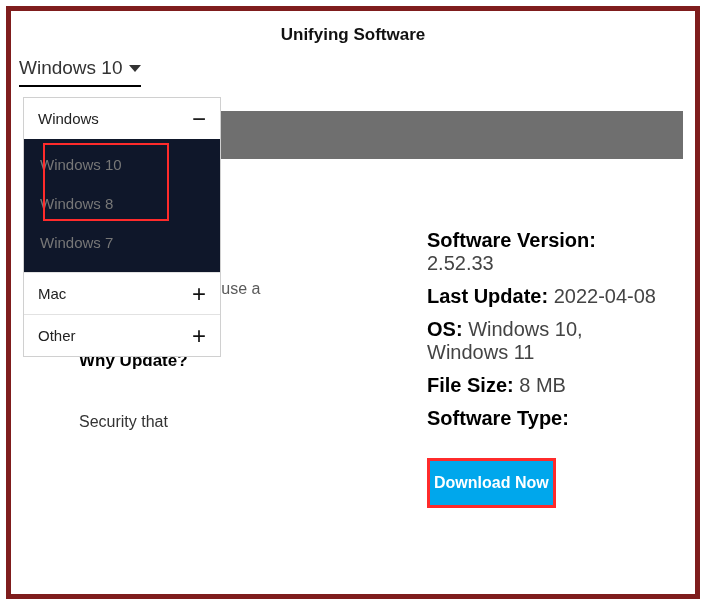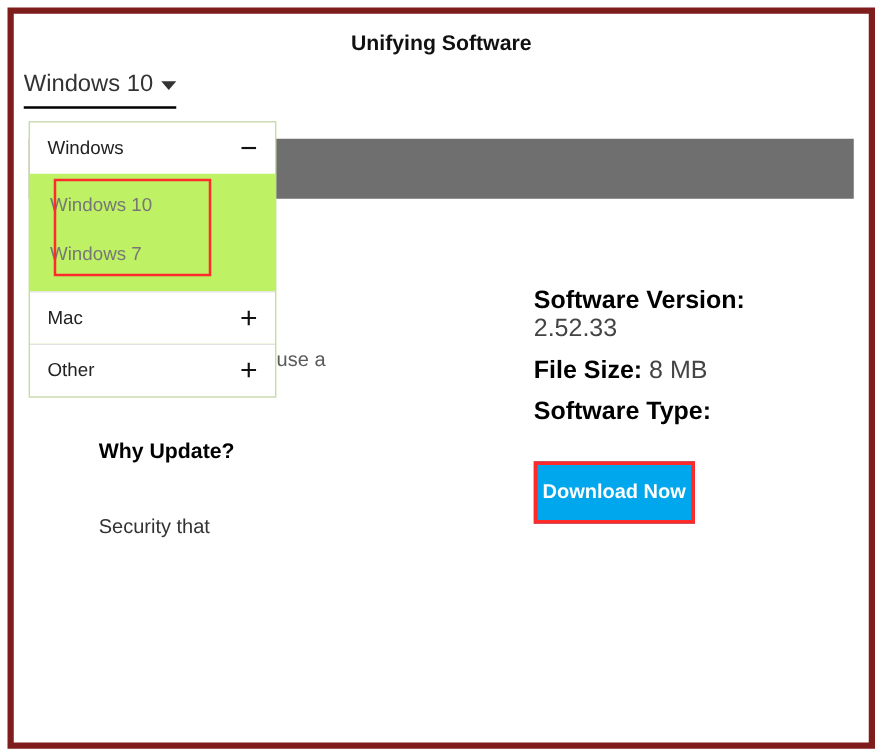--- a/index.html
+++ b/index.html
@@ -110,21 +110,21 @@
       cursor: pointer;
       text-align: center;
     }
 
     
     .dropdown {
       position: absolute;
       left: 12px;
       top: 86px;
       width: 198px;
-      background: #bef264;
+      background: #0f172a;
       border: 1px solid #d0d0d0;
       z-index: 50;
       font-size: 15px;
     }
     .dd-group-header {
       display: flex;
       align-items: center;
       justify-content: space-between;
       padding: 12px 14px;
       color: #222;
@@ -176,40 +176,49 @@
         <div class="desc">emove devices that use a</div>
         <div class="why-update">Why Update?</div>
         <div class="changelog">Security that</div>
       </div>
       <div class="right-col">
         <div class="meta-row">
           <span class="meta-label">Software Version:</span>
           <span class="meta-val">2.52.33</span>
         </div>
         <div class="meta-row">
+          <span class="meta-label">Last Update:</span>
+          <span class="meta-val">2022-04-08</span>
+        </div>
+        <div class="meta-row">
+          <span class="meta-label">OS:</span>
+          <span class="meta-val">Windows 10, Windows 11</span>
+        </div>
+        <div class="meta-row">
           <span class="meta-label">File Size:</span>
           <span class="meta-val">8 MB</span>
         </div>
         <div class="meta-row">
           <span class="meta-label">Software Type:</span>
           <span class="meta-val"></span>
         </div>
         <div class="download-btn">Download Now</div>
       </div>
     </div>
   </div>
 
   
   <div class="dropdown">
     <div class="dd-group-header">
       <span>Windows</span>
       <span class="dd-icon">−</span>
     </div>
     <div class="dd-items">
       <div class="dd-item">Windows 10</div>
+      <div class="dd-item">Windows 8</div>
       <div class="dd-item">Windows 7</div>
     </div>
     <div class="dd-group-header">
       <span>Mac</span>
       <span class="dd-icon">+</span>
     </div>
     <div class="dd-group-header">
       <span>Other</span>
       <span class="dd-icon">+</span>
     </div>

